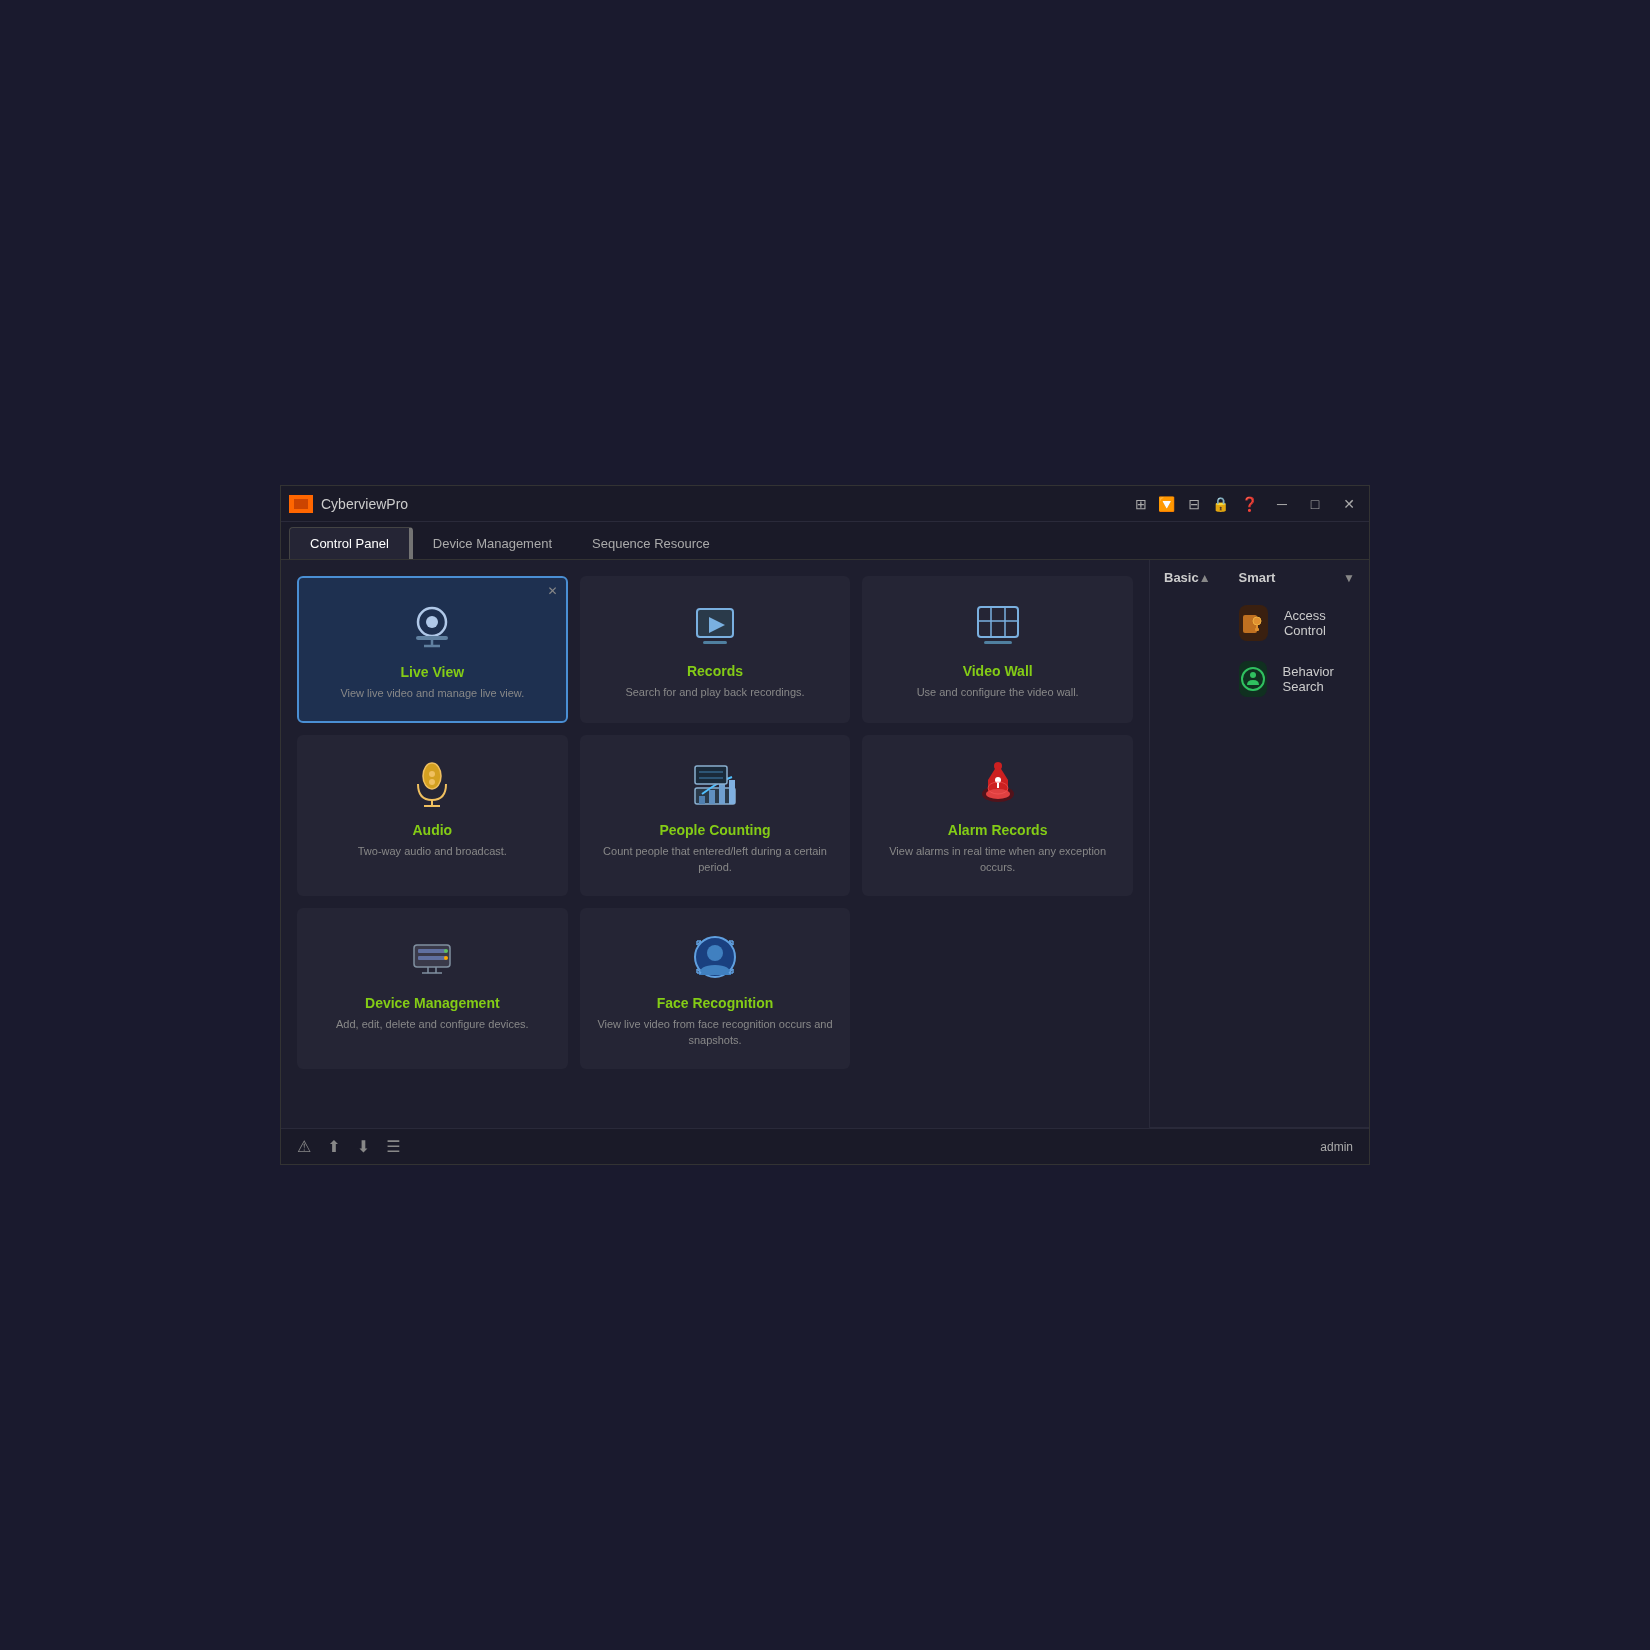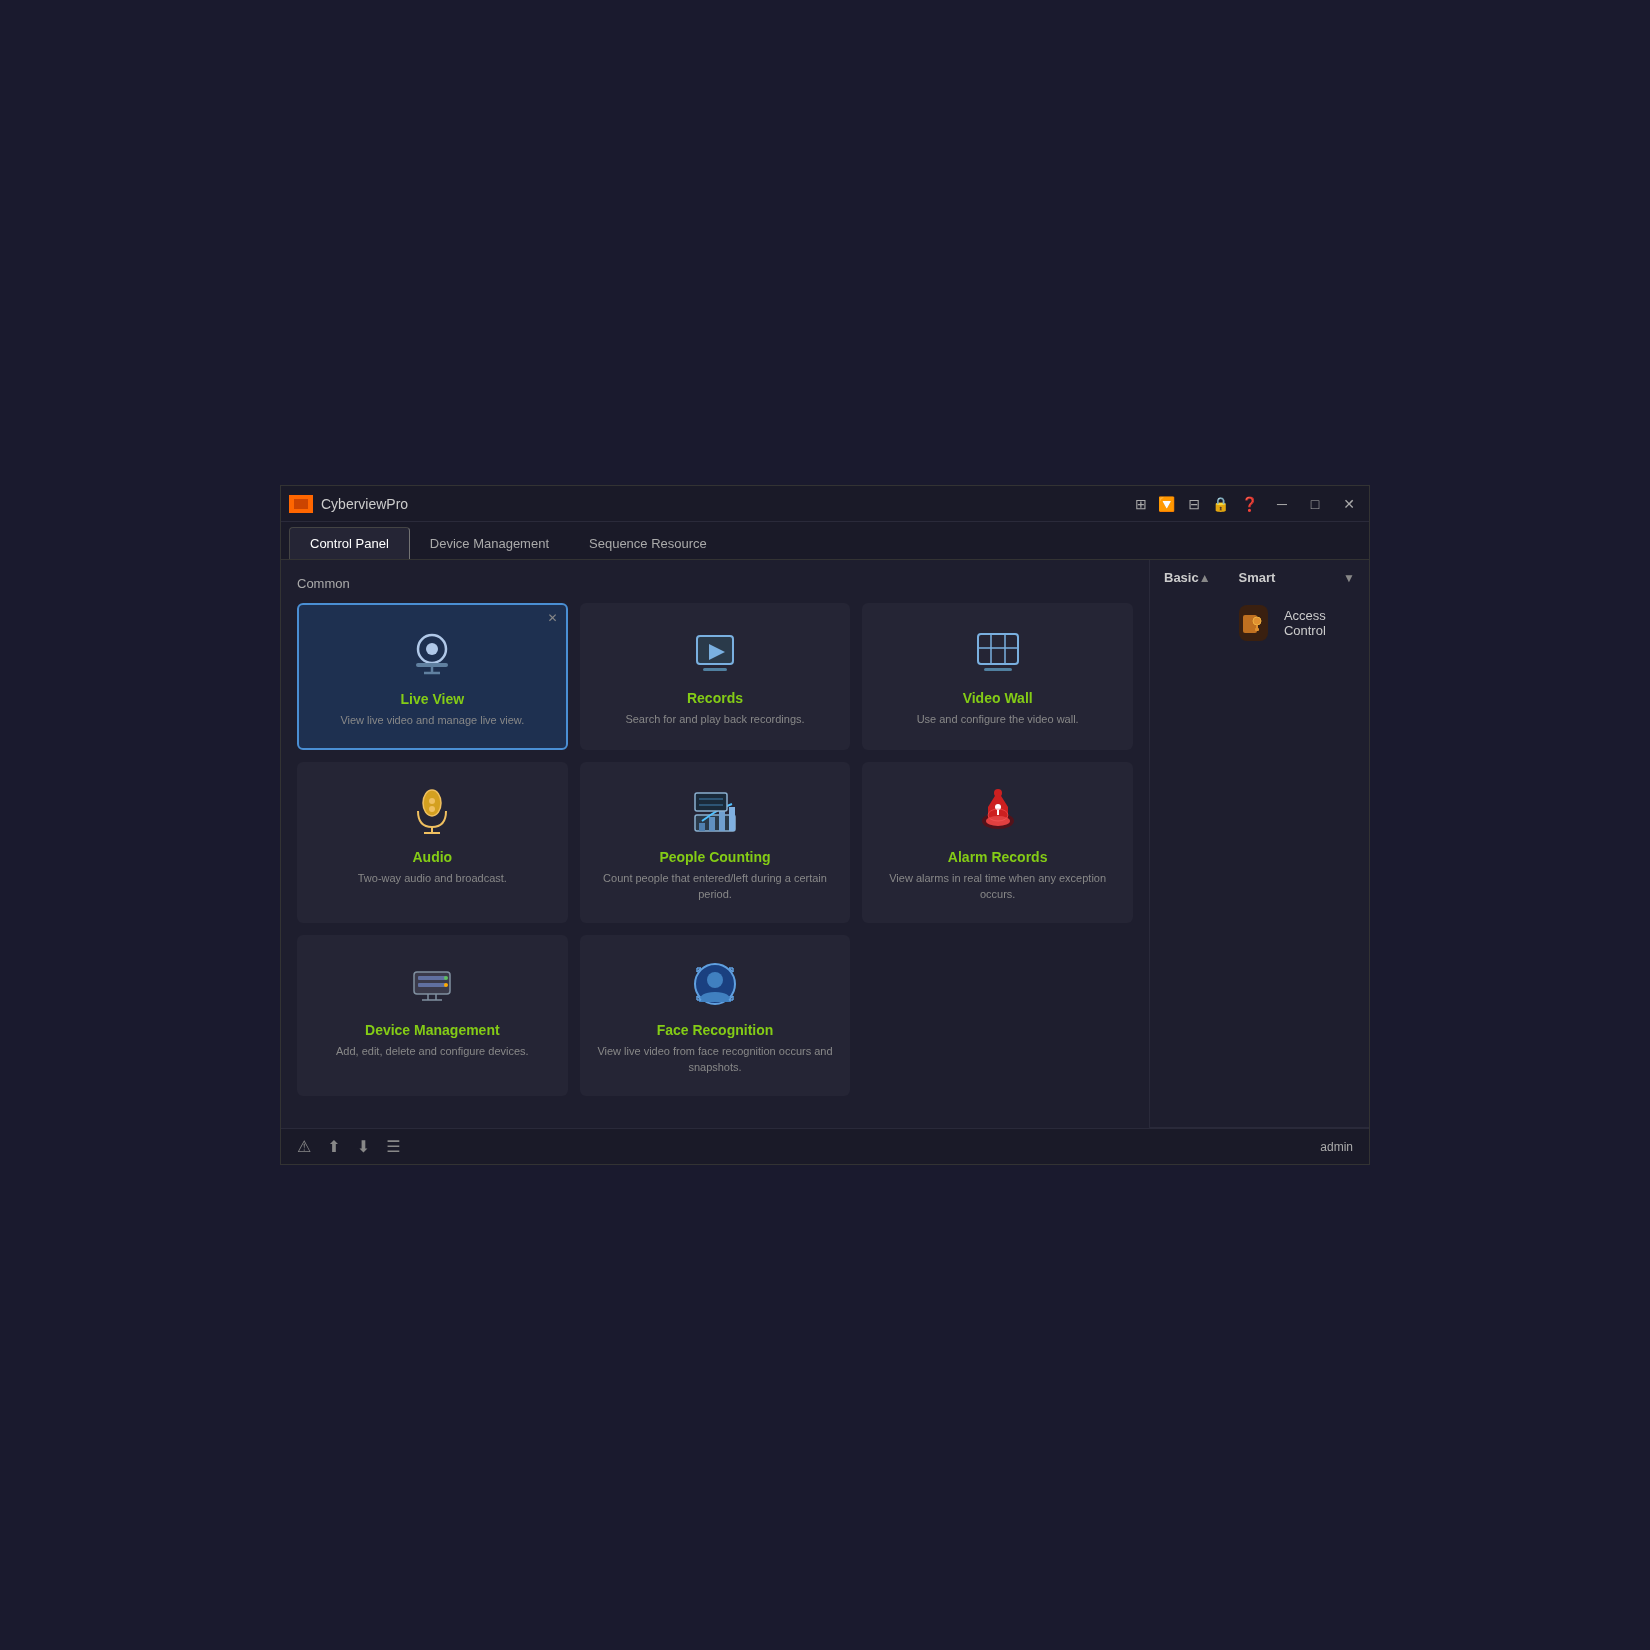--- a/index.html
+++ b/index.html
@@ -82,21 +82,21 @@
       font-size: 13px;
       color: #aaa;
       cursor: pointer;
       border-radius: 4px 4px 0 0;
     }
     .tab.active {
       background: #252535;
       color: #fff;
       border-top: 1px solid #444;
       border-left: 1px solid #444;
-      border-right: 1px solid #737373;
+      border-right: 4px solid #737373;
     }
     
     .main-content {
       display: flex;
       flex: 1;
       overflow: hidden;
     }
     .center-panel {
       flex: 1;
       padding: 16px;
@@ -266,21 +266,20 @@
 
   <div class="tab-bar">
     <div class="tab active">Control Panel</div>
     <div class="tab">Device Management</div>
     <div class="tab">Sequence Resource</div>
   </div>
 
   <div class="main-content">
 
     <div class="center-panel">
-      <div class="section-label">Common</div>
       <div class="grid">
 
         <div class="card selected">
           <span class="card-close">✕</span>
           <div class="card-icon icon-live-view">
             <svg width="52" height="52" viewBox="0 0 52 52">
               <circle cx="26" cy="22" r="14" fill="none" stroke="#b0c8e8" stroke-width="2.5"></circle>
               <circle cx="26" cy="22" r="6" fill="#b0c8e8"></circle>
               <rect x="10" y="36" width="32" height="4" rx="2" fill="#6080a0"></rect>
               <line x1="26" y1="40" x2="26" y2="46" stroke="#6080a0" stroke-width="2.5"></line>
@@ -432,20 +431,30 @@
             <svg width="28" height="28" viewBox="0 0 28 28">
               <rect x="4" y="6" width="14" height="18" rx="2" fill="#c07020"></rect>
               <circle cx="18" cy="12" r="4" fill="#e09030" stroke="#f0b040" stroke-width="1"></circle>
               <line x1="18" y1="16" x2="18" y2="22" stroke="#e09030" stroke-width="2"></line>
               <rect x="16" y="19" width="4" height="3" rx="1" fill="#e09030"></rect>
             </svg>
           </div>
           <span class="sidebar-item-label">Access Control</span>
         </div>
 
+        <div class="sidebar-item">
+          <div class="sidebar-item-icon" style="background: #103020;">
+            <svg width="28" height="28" viewBox="0 0 28 28">
+              <circle cx="14" cy="14" r="11" fill="none" stroke="#30c060" stroke-width="2"></circle>
+              <circle cx="14" cy="10" r="3" fill="#30c060"></circle>
+              <path d="M8 20 Q8 15 14 15 Q20 15 20 20" fill="#30c060"></path>
+            </svg>
+          </div>
+          <span class="sidebar-item-label">Behavior Search</span>
+        </div>
       </div>
     </div>
   </div>
 
   <div class="status-bar">
     <div class="status-icons">
       <span class="status-icon">⚠</span>
       <span class="status-icon">⬆</span>
       <span class="status-icon">⬇</span>
       <span class="status-icon">☰</span>

